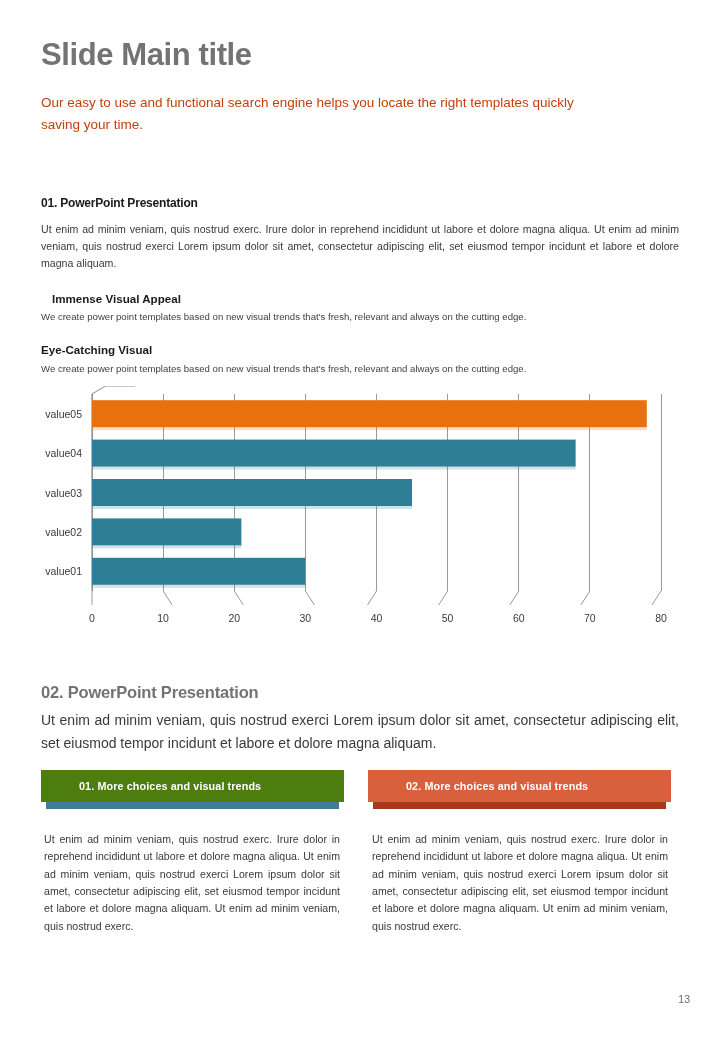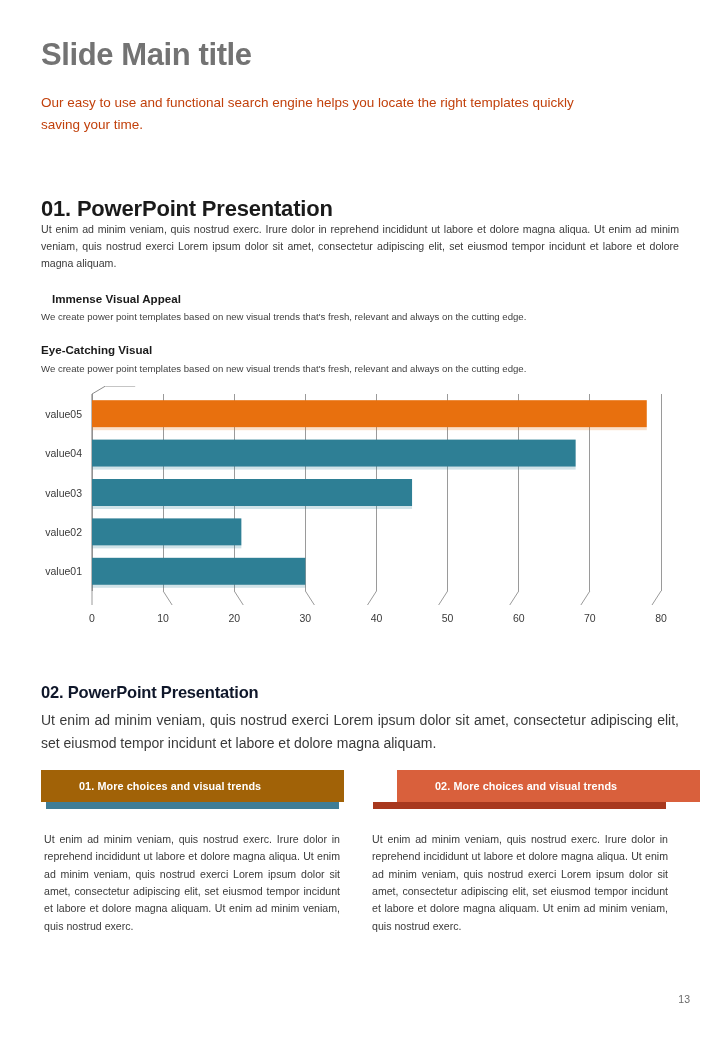--- a/index.html
+++ b/index.html
@@ -43,21 +43,21 @@
     font-size: 13.5px;
     line-height: 1.62;
     color: #c2410c;
   }
 
   
   .section1-heading {
     position: absolute;
     left: 41px;
     top: 196px;
-    font-size: 22px;
+    font-size: 12px;
     font-weight: bold;
     color: #1a1a1a;
     letter-spacing: -0.2px;
   }
   .section1-body {
     position: absolute;
     left: 41px;
     top: 221px;
     width: 638px;
     font-size: 10.6px;
@@ -111,21 +111,21 @@
   }
   .chart-svg { display: block; }
 
   
   .section2-heading {
     position: absolute;
     left: 41px;
     top: 683px;
     font-size: 16.5px;
     font-weight: bold;
-    color: #0f172a;
+    color: #737373;
     letter-spacing: -0.2px;
   }
   .section2-body {
     position: absolute;
     left: 41px;
     top: 709px;
     width: 638px;
     font-size: 14px;
     line-height: 1.62;
     color: #3a3a3a;
@@ -156,23 +156,23 @@
   }
   .banner-label {
     margin-left: 38px;
     color: #ffffff;
     font-size: 10.8px;
     font-weight: bold;
     letter-spacing: 0.1px;
   }
   .banner-1 { left: 41px; }
   .banner-2 { left: 368px; }
-  .banner-1 .banner-face   { background: #a16207; }
+  .banner-1 .banner-face   { background: #4d7c0f; }
   .banner-1 .banner-shadow { background: #3f7d96; }
-  .banner-2 .banner-face   { background: #d9603c; margin-left: 29px; }
+  .banner-2 .banner-face   { background: #d9603c; }
   .banner-2 .banner-shadow { background: #a8381e; }
 
   
   .col-text {
     position: absolute;
     top: 831px;
     width: 296px;
     font-size: 10.6px;
     line-height: 1.64;
     color: #3a3a3a;

